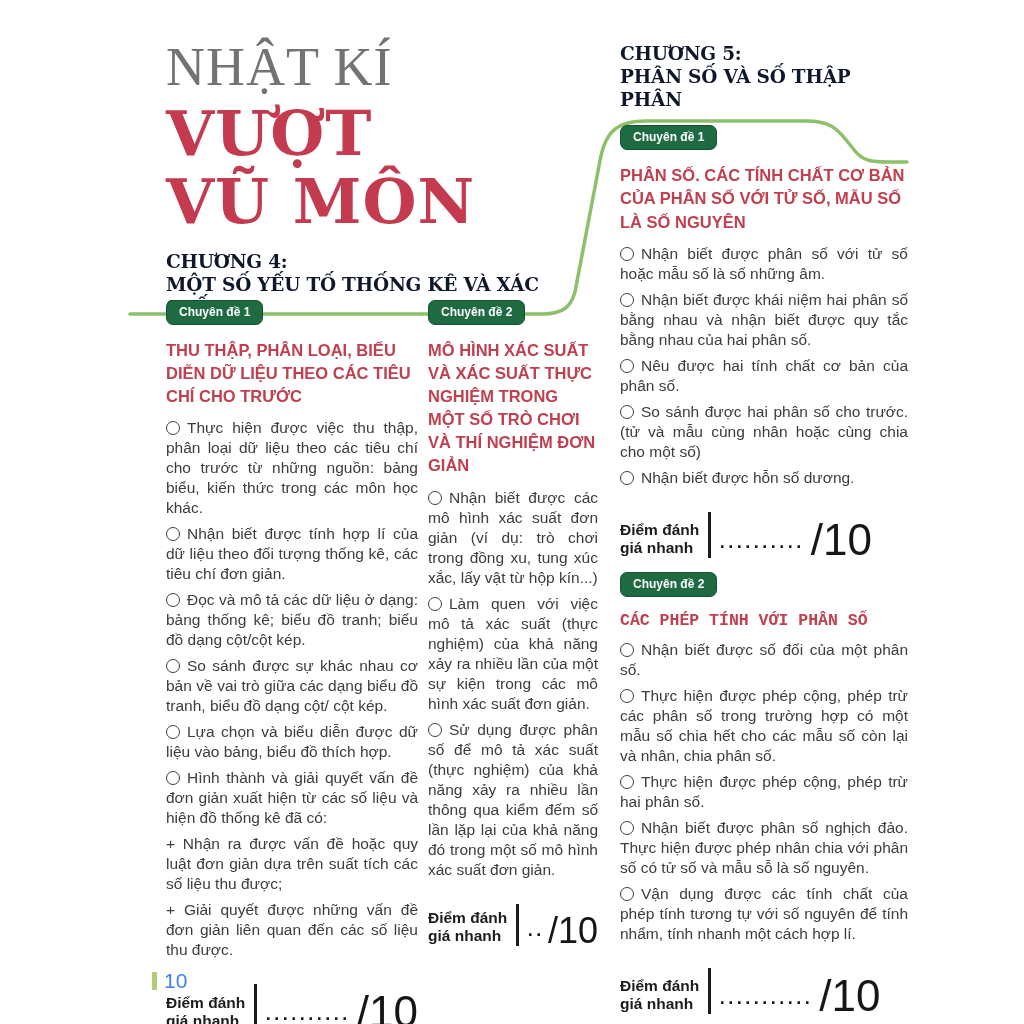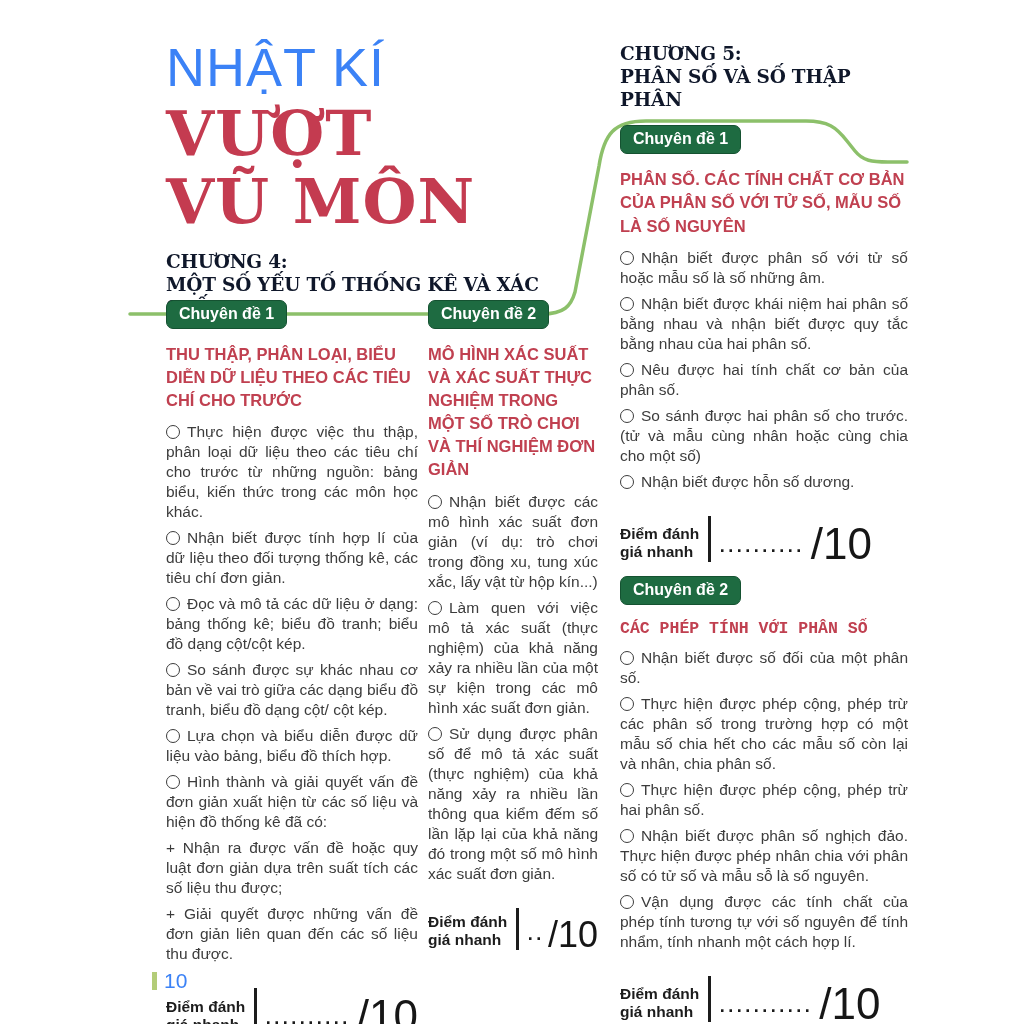--- a/index.html
+++ b/index.html
@@ -10,41 +10,41 @@
     font-family:"Liberation Sans", sans-serif;
     color:#3c3c3c;
     overflow:hidden;
   }
   .layer { position:absolute; z-index:2; }
   svg.connector { position:absolute; left:0; top:0; z-index:1; }
 
   
   .book-title { left:166px; top:36px; width:480px; }
   .bt-light {
-    font-family:Liberation Sans, sans-serif;
+    font-family:Liberation Serif, serif;
     font-size:54px; line-height:1.18; letter-spacing:1px;
-    color:#3b82f6; font-weight:400;
+    color:#737373; font-weight:400;
   }
   .bt-bold {
     font-family:"DejaVu Serif", serif;
     font-size:62px; line-height:1.1; letter-spacing:1px;
     color:#c43b50; font-weight:700;
   }
 
   .chapter-head {
     font-family:"DejaVu Serif", serif;
     font-weight:700; font-size:18.5px; line-height:1.25;
     color:#0f172a; letter-spacing:-0.2px;
   }
   .ch4-head { left:166px; top:250px; width:420px; }
 
   .badge {
     display:inline-block;
     background:#1e6b41; color:#ffffff;
-    font-weight:700; font-size:16px; line-height:1;
+    font-weight:700; font-size:12px; line-height:1;
     padding:5px 12px 6px; border-radius:7px;
     border:1px solid #155231;
     white-space:nowrap;
     text-align:right;
   }
 
   .col { position:absolute; z-index:2; }
   #col-left  { left:166px; top:300px; width:252px; }
   #col-mid   { left:428px; top:300px; width:170px; }
   #col-right { left:620px; top:42px;  width:288px; }

